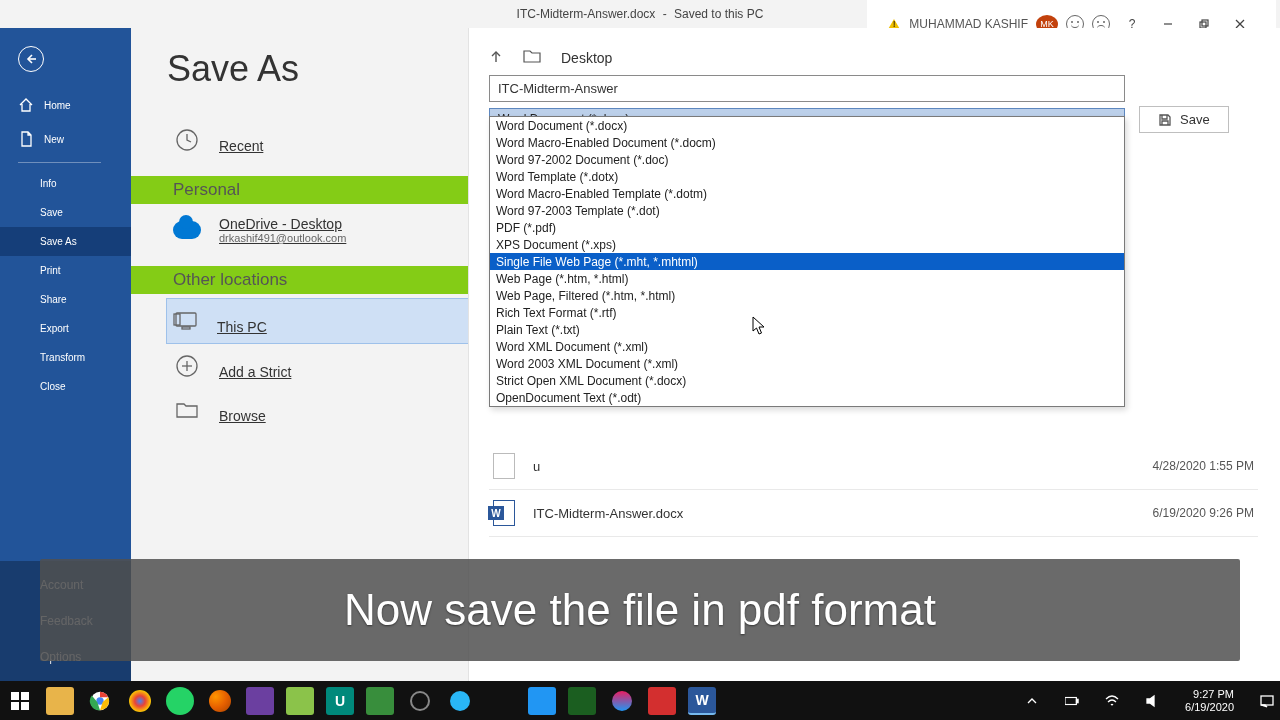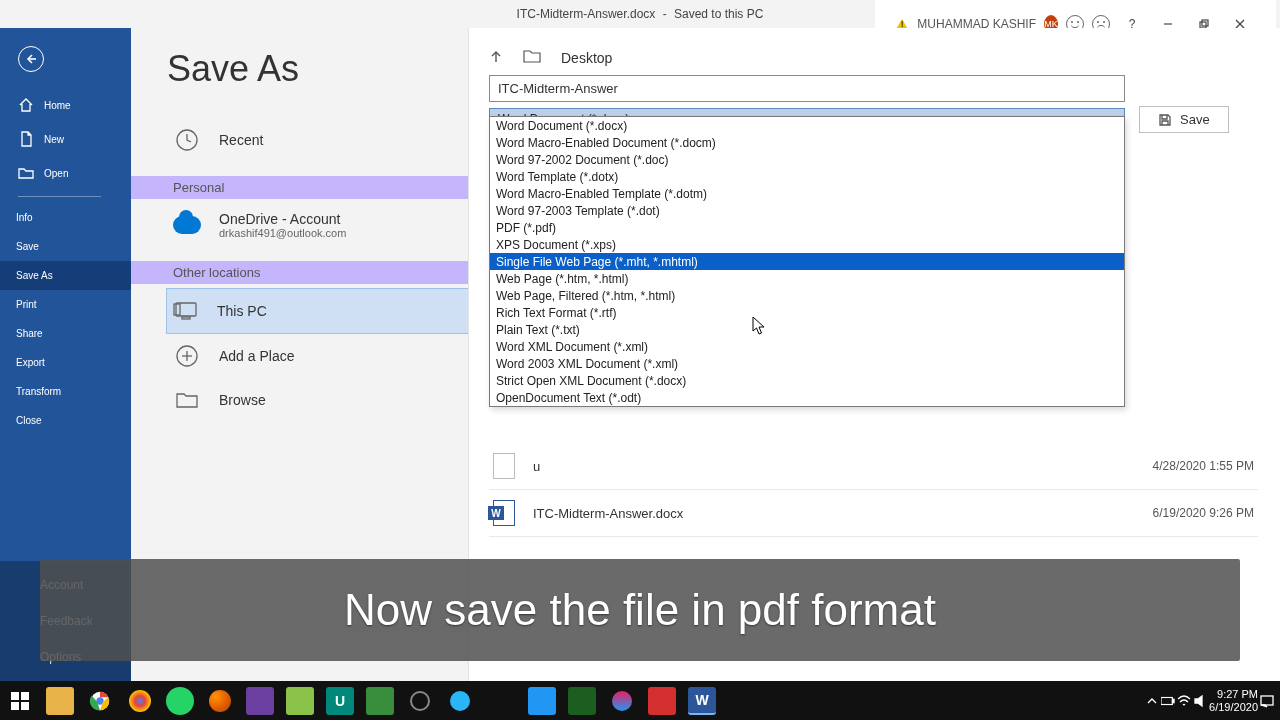--- a/index.html
+++ b/index.html
@@ -24,21 +24,21 @@
     content: ""; position: absolute; inset: 0;
     border-left: 7px solid transparent; border-right: 7px solid transparent;
     border-bottom: 12px solid #f0c000;
   }
   .warn-icon::after {
     content: "!"; position: absolute; left: 50%; top: 2px; transform: translateX(-50%);
     font-size: 9px; font-weight: bold; color: #5a4300;
   }
   .username { color: #555; font-size: 12px; }
   .mk-badge {
-    width: 14px; height: 18px; border-radius: 50%; background: #c2410c;
+    width: 22px; height: 18px; border-radius: 50%; background: #c2410c;
     color: #fff; font-size: 9px; display: flex; align-items: center; justify-content: center;
   }
   .face { width: 18px; height: 18px; border: 1.2px solid #666; border-radius: 50%; position: relative; }
   .face::before { content: ""; position: absolute; top: 5px; left: 4px; width: 2px; height: 2px; background: #666; border-radius: 50%; box-shadow: 6px 0 #666; }
   .face.smile::after { content: ""; position: absolute; bottom: 4px; left: 4px; width: 8px; height: 4px; border-bottom: 1.2px solid #666; border-radius: 0 0 6px 6px; }
   .face.sad::after { content: ""; position: absolute; bottom: 2px; left: 4px; width: 8px; height: 4px; border-top: 1.2px solid #666; border-radius: 6px 6px 0 0; }
   .win-btn { width: 28px; height: 20px; display: flex; align-items: center; justify-content: center; color: #444; font-size: 12px; }
   .win-btn svg { width: 10px; height: 10px; stroke: #444; fill: none; stroke-width: 1.2; }
 
   
@@ -57,46 +57,46 @@
   }
   .nav .back {
     width: 26px; height: 26px; border: 1.4px solid #fff; border-radius: 50%;
     margin: 18px 0 16px 18px; display: flex; align-items: center; justify-content: center;
   }
   .nav .back svg { width: 12px; height: 12px; stroke: #fff; fill: none; stroke-width: 1.6; }
   .nav-item {
     display: flex; align-items: center; gap: 10px; padding: 9px 0 9px 18px;
     font-size: 10px;
   }
-  .nav-item.sub { padding-left: 16px; }
+  .nav-item.sub { padding-left: 40px; }
   .nav-item.active { background: #153e79; }
   .nav-sep { border-top: 1px solid rgba(255,255,255,0.35); margin: 6px 30px 6px 18px; }
   .nav-icon { width: 16px; height: 16px; display: inline-block; }
   .nav-icon svg { width: 16px; height: 16px; stroke: #fff; fill: none; stroke-width: 1.3; }
 
   
   .nav-overlay {
     position: absolute; left: 0; bottom: 0; width: 131px; height: 120px;
     background: rgba(0,0,0,0.28); display: flex; flex-direction: column; justify-content: space-around;
     padding: 6px 0;
   }
   .nav-overlay .nav-item { font-size: 12px; padding: 8px 0 8px 40px; color: #eaeaea; opacity: 0.9;}
 
   
   .mid {
     width: 338px; background: #f3f3f3; padding: 20px 0 0 36px;
     border-right: 1px solid #e3e3e3;
   }
   .page-title { font-size: 36px; font-weight: 300; color: #333; margin-bottom: 28px; }
-  .loc-row { display: flex; align-items: center; gap: 18px; padding: 8px 0 8px 6px; font-size: 14px; color: #333; }
+  .loc-row { display: flex; align-items: flex-end; gap: 18px; padding: 8px 0 8px 6px; font-size: 14px; color: #333; text-decoration: underline; }
   .loc-row.selected { background: #cfe0f5; border: 1px solid #9ec1ea; border-right: none; margin-left: -1px; padding-left: 5px; gap: 17px;}
   .loc-icon { width: 28px; height: 28px; display: flex; align-items: center; justify-content: center; }
   .loc-icon svg { width: 26px; height: 26px; stroke: #666; fill: none; stroke-width: 1.3; }
   .section-hdr {
-    font-size: 13px; color: #555; background: #c4b5fd; padding: 4px 8px;
+    font-size: 17px; color: #555; background: #84cc16; padding: 4px 8px;
     margin: 14px 0 4px -36px; padding-left: 42px;
   }
   .onedrive-sub { font-size: 11px; color: #666; }
   .cloud {
     width: 28px; height: 18px; background: #0078d4; border-radius: 10px; position: relative;
   }
   .cloud::before { content: ""; position: absolute; width: 14px; height: 14px; background: #0078d4; border-radius: 50%; top: -6px; left: 6px; }
 
   
   .right {
@@ -159,21 +159,21 @@
   .cursor {
     position: absolute; left: 752px; top: 316px; width: 14px; height: 20px; z-index: 50;
   }
 
   
   .taskbar {
     position: absolute; left: 0; bottom: 0; width: 1280px; height: 39px;
     background: #111; display: flex; align-items: center; padding: 0 6px; gap: 12px;
   }
   .task-ico { width: 28px; height: 28px; border-radius: 3px; display: flex; align-items: center; justify-content: center; font-size: 14px; color: #fff; }
-  .tray { margin-left: auto; display: flex; align-items: center; gap: 2px; color: #fff; font-size: 11px; }
+  .tray { margin-left: auto; display: flex; align-items: center; gap: 26px; color: #fff; font-size: 11px; }
   .tray .clock { text-align: right; line-height: 1.1; }
   .tray svg { width: 14px; height: 14px; stroke: #fff; fill: none; stroke-width: 1.3; }
 </style>
 </head>
 <body>
 
 <div class="app">
 
   <svg class="decor" viewBox="0 0 430 200">
     <g stroke="#cfcfcf" stroke-width="8" fill="none">
@@ -238,26 +238,20 @@
               <path d="M2 8 L8 2 L14 8 M4 7 V14 H12 V7"></path>
             </svg></span>
         <span>Home</span>
       </div>
       <div class="nav-item">
         <span class="nav-icon"><svg viewBox="0 0 16 16">
               <path d="M4 1 H10 L13 4 V15 H4 Z M10 1 V4 H13"></path>
             </svg></span>
         <span>New</span>
       </div>
-      <div class="nav-item">
-        <span class="nav-icon"><svg viewBox="0 0 16 16">
-              <path d="M1 4 H6 L8 6 H15 V13 H1 Z"></path>
-            </svg></span>
-        <span>Open</span>
-      </div>
       <div class="nav-sep"></div>
       <div class="nav-item sub">
           <span>Info</span>
         </div>
       <div class="nav-item sub">
           <span>Save</span>
         </div>
       <div class="nav-item sub active">
           <span>Save As</span>
         </div>
@@ -302,21 +296,21 @@
           </span>
         <span>Recent</span>
       </div>
 
       <div class="section-hdr">Personal</div>
       <div class="loc-row">
         <span class="loc-icon">
             <span class="cloud"></span>
           </span>
         <span>
-          <div>OneDrive - Account</div>
+          <div>OneDrive - Desktop</div>
           <div class="onedrive-sub">drkashif491@outlook.com</div>
         </span>
       </div>
 
       <div class="section-hdr">Other locations</div>
       <div class="loc-row selected">
         <span class="loc-icon">
             <svg viewBox="0 0 26 26">
               <rect x="3" y="5" width="20" height="13" rx="1"></rect>
               <rect x="9" y="19" width="8" height="2"></rect>
@@ -326,21 +320,21 @@
         <span>This PC</span>
       </div>
       <div class="loc-row">
         <span class="loc-icon">
             <svg viewBox="0 0 26 26">
               <circle cx="13" cy="13" r="10"></circle>
               <line x1="13" y1="8" x2="13" y2="18"></line>
               <line x1="8" y1="13" x2="18" y2="13"></line>
             </svg>
           </span>
-        <span>Add a Place</span>
+        <span>Add a Strict</span>
       </div>
       <div class="loc-row">
         <span class="loc-icon">
             <svg viewBox="0 0 26 26">
               <path d="M3 7 H10 L12 9 H23 V20 H3 Z"></path>
             </svg>
           </span>
         <span>Browse</span>
       </div>
     </div>

